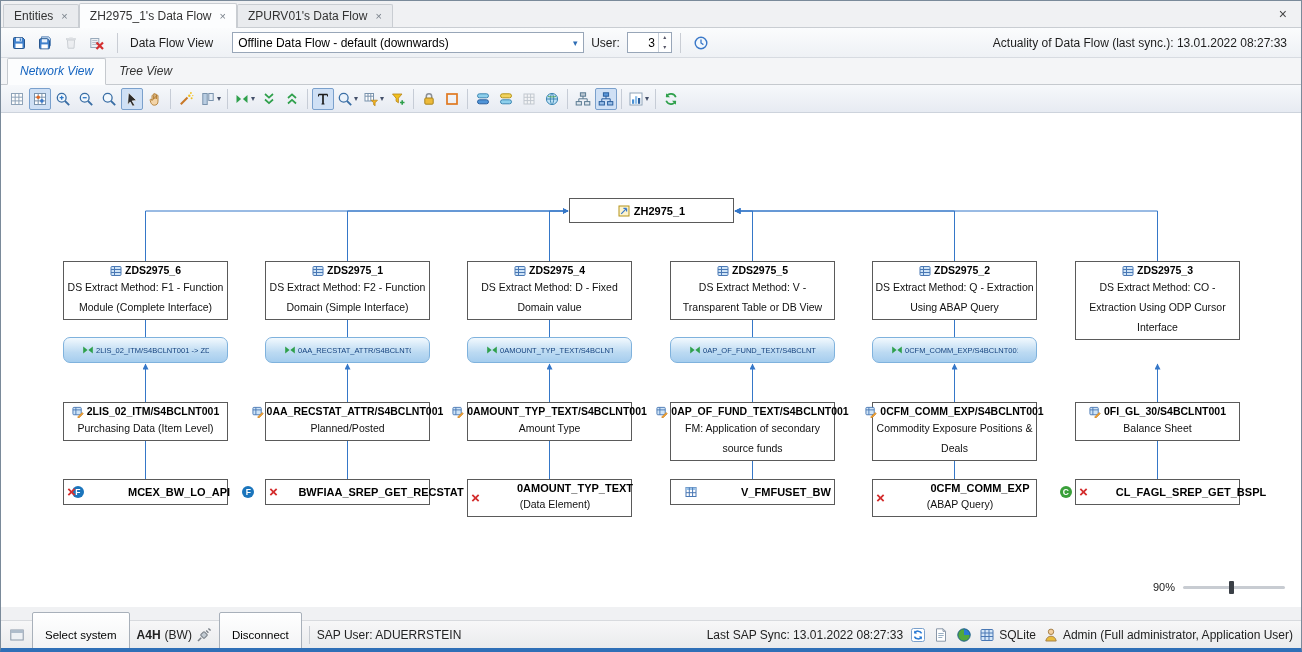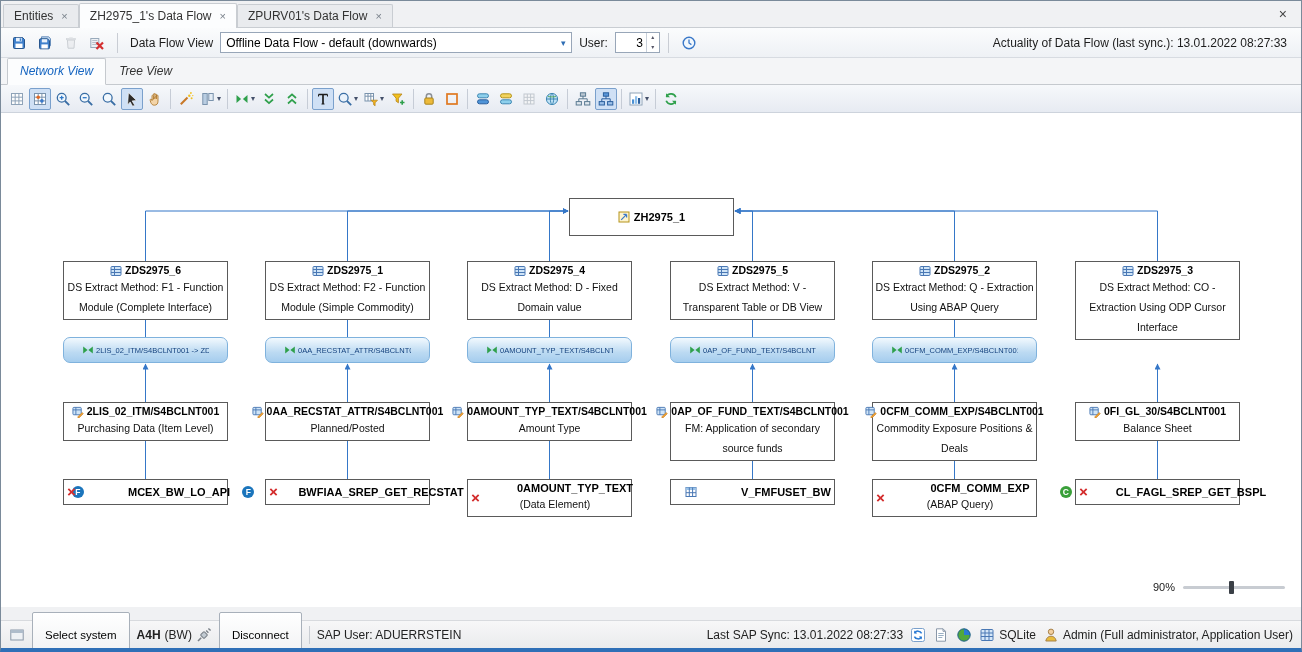--- a/index.html
+++ b/index.html
@@ -16,21 +16,21 @@
   .tabbar-close { margin-left:auto; align-self:center; padding:0 12px; color:#444; font-size:14px; }
 
   
   .toolbar { height:30px; background:linear-gradient(#fbfcfd,#eef1f5); border-bottom:1px solid #d7dbe1;
              display:flex; align-items:center; padding:0 6px; gap:3px; }
   .tbtn { width:24px; height:24px; display:inline-flex; align-items:center; justify-content:center;
           border:1px solid transparent; background:transparent; padding:0; border-radius:2px; }
   .tbtn.disabled { opacity:.45; }
   .vsep { width:1px; height:20px; background:#c9cdd4; margin:0 5px; }
   .lbl { font-size:12px; color:#1d1d1d; margin:0 4px; white-space:nowrap; }
-  .combo { width:352px; height:21px; background:#fff; border:1px solid #98a6b8; display:flex; align-items:center; font-size:12px; }
+  .combo { width:352px; height:21px; background:#fff; border:1px solid #98a6b8; display:flex; align-items:center; font-size:12px;margin-left:12px; }
   .combo-text { flex:1; padding:0 5px; white-space:nowrap; overflow:hidden; }
   .combo-caret { width:16px; text-align:center; color:#2e6db4; font-size:9px; }
   .spin { width:45px; height:21px; background:#fff; border:1px solid #98a6b8; display:flex; }
   .spin-val { flex:1; text-align:right; font-size:12px; padding:3px 3px 0 0; }
   .spin-btns { width:13px; display:flex; flex-direction:column; border-left:1px solid #c8d0da; }
   .spin-up,.spin-dn { flex:1; font-size:6px; line-height:9px; text-align:center; color:#556; }
   .flex-spacer { flex:1; }
 
   
   .viewtabs { height:27px; background:#f4f5f7; border-bottom:1px solid #c5c9ce; display:flex; align-items:flex-end; padding-left:6px;font-style:italic; }
@@ -47,21 +47,21 @@
   .gbtn .caret { font-size:8px; color:#44506a; margin-left:1px; }
   .gsep { width:1px; height:20px; background:#c6ccd6; margin:0 3px; }
 
   
   .canvas { height:494px; background:#fff; position:relative; overflow:hidden; }
   #edges { position:absolute; left:0; top:0; z-index:1; pointer-events:none; }
   .flow-col { position:absolute; top:0; width:165px; height:100%; }
   .node { position:absolute; left:0; width:165px; background:#fff; border:1px solid #5a5a5a; text-align:center; padding:2px; z-index:2; }
   .node-title { font-size:10.5px; font-weight:bold; display:flex; align-items:center; justify-content:center; gap:3px; line-height:13px; white-space:nowrap; }
   .node-desc { font-size:10.5px; line-height:20px; color:#111; }
-  .root-node { left:568px; top:85px; height:38px; display:flex; align-items:center; justify-content:center; gap:4px; font-weight:bold; font-size:11px; }
+  .root-node { left:568px; top:85px; height:25px; display:flex; align-items:center; justify-content:center; gap:4px; font-weight:bold; font-size:11px; }
   .ds-node { top:148px; min-height:40px; }
   .tr-bar { position:absolute; top:224px; width:165px; height:26px; border:1px solid #7fb2dd; border-radius:7px;
             background:linear-gradient(#f2f9fe,#bcdaf2 60%,#a5cdee); display:flex; align-items:center; padding:0 18px; gap:2px; z-index:2; }
   .tr-label { font-size:7.5px; color:#14427e; white-space:nowrap; overflow:hidden; }
   .src-node { top:289px; min-height:27px; }
   .origin-node { top:366px; min-height:26px; display:flex; align-items:center; justify-content:center; gap:4px; padding:2px 4px 2px 15px; }
   .origin-group { display:flex; flex-direction:column; align-items:center; }
   .origin-name { font-size:11px; font-weight:bold; line-height:12px;margin-left:40px; }
   .err-x { position:absolute; left:3px; top:50%; transform:translateY(-50%); }
   .badge { width:12px; height:12px; border-radius:50%; color:#fff; font-size:8.5px; font-weight:bold;
@@ -516,21 +516,21 @@
   <div class="node ds-node">
     <div class="node-title">
       <i class="nic">
                 <svg viewBox="0 0 12 12">
                   <rect x="1" y="1.5" width="10" height="9" rx="1" fill="#cfe4f7" stroke="#4a78b4"></rect>
                   <path d="M1 4.5h10M1 7.5h10M4.5 1.5v9" stroke="#4a78b4" fill="none"></path>
                 </svg>
               </i>
       <span>ZDS2975_1</span>
     </div>
-    <div class="node-desc">DS Extract Method: F2 - Function Module (Simple Commodity)</div>
+    <div class="node-desc">DS Extract Method: F2 - Function Domain (Simple Interface)</div>
   </div>
   <div class="tr-bar">
     <i class="nic">
               <svg viewBox="0 0 12 12">
                 <path d="M1.2 2.4v7.2l4.4-3.6z" fill="#2fa04c"></path>
                 <path d="M10.8 2.4v7.2L6.4 6z" fill="#2fa04c"></path>
               </svg>
             </i>
     <span class="tr-label">0AA_RECSTAT_ATTR/S4BCLNT001 -&gt; ZDS2975_1</span>
   </div>

